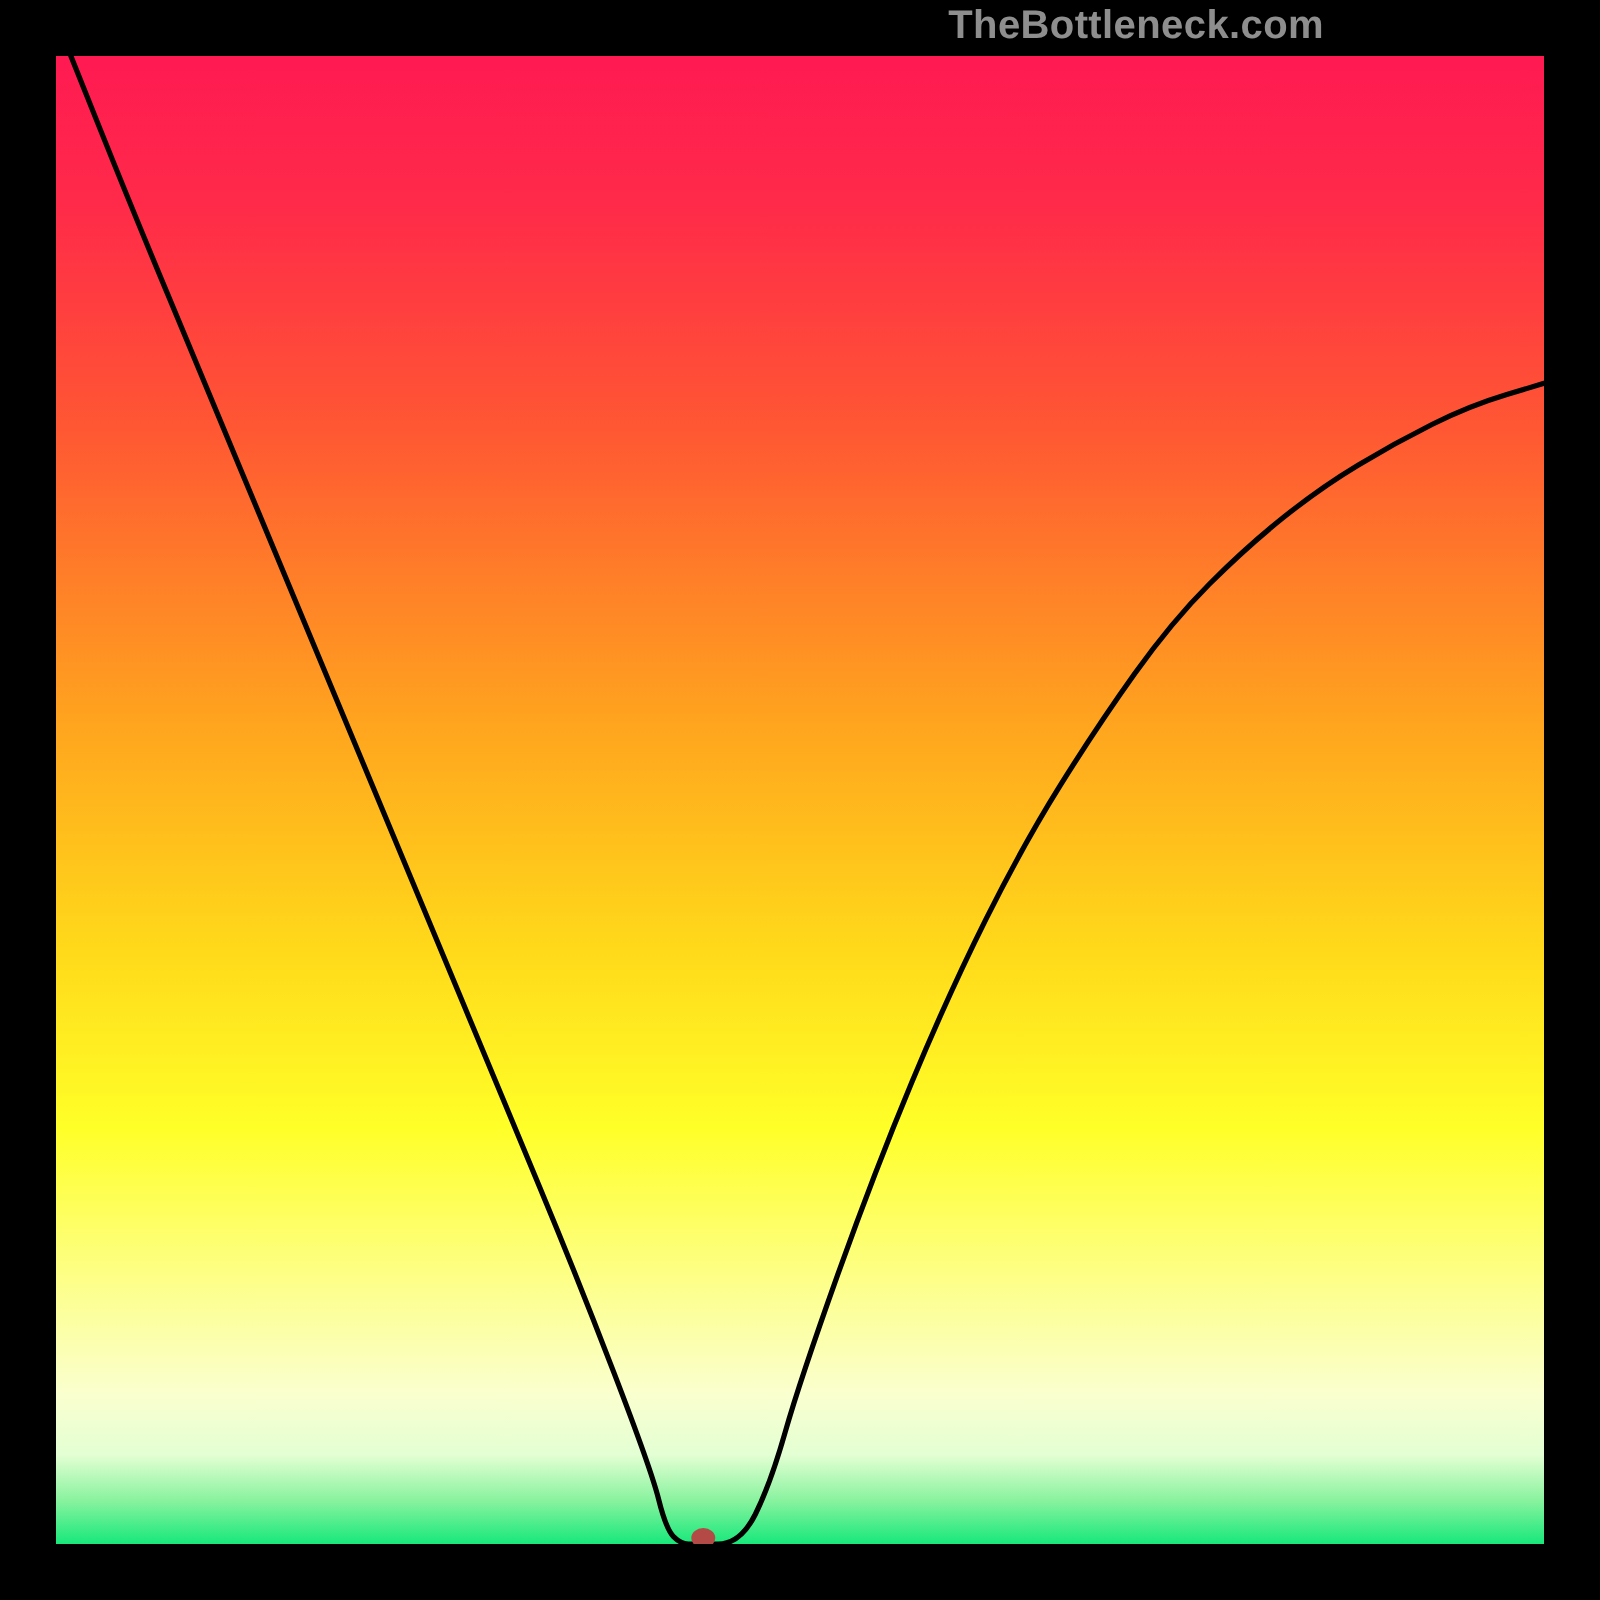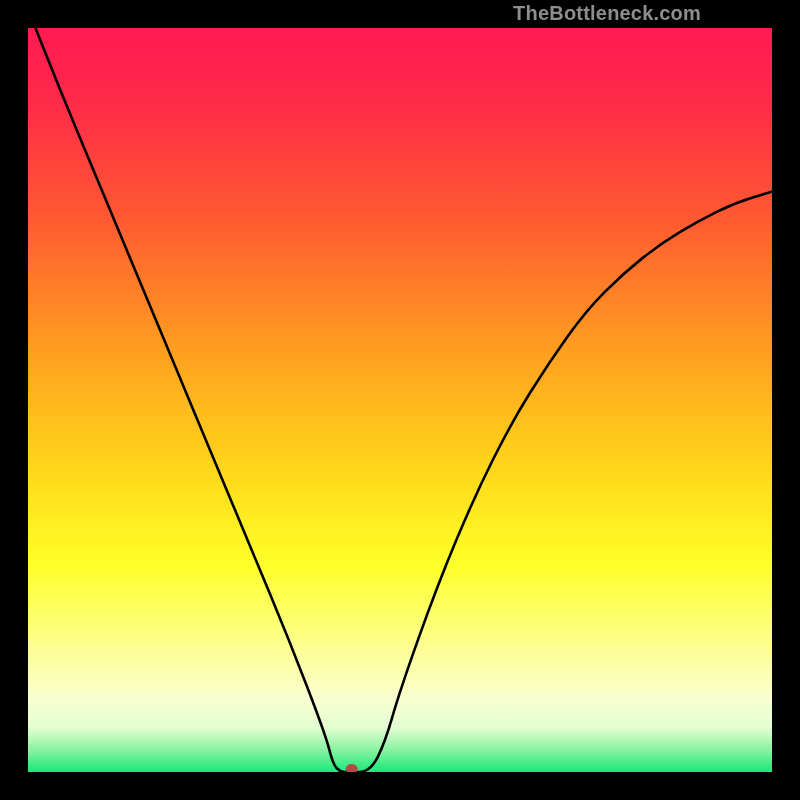--- a/index.html
+++ b/index.html
@@ -9,21 +9,20 @@
     height: 800px;
     overflow: hidden;
     background: #000;
     font-family: Arial, Helvetica, sans-serif;
   }
   .outer {
     width: 676px;
     height: 800px;
     background: #000;
     position: relative;
-    padding-left: 39px;
   }
   .watermark {
     position: absolute;
     top: 2px;
     right: 14px;
     color: #8e8e8e;
     font-size: 20px;
     font-weight: 600;
     letter-spacing: 0.2px;
     z-index: 5;

